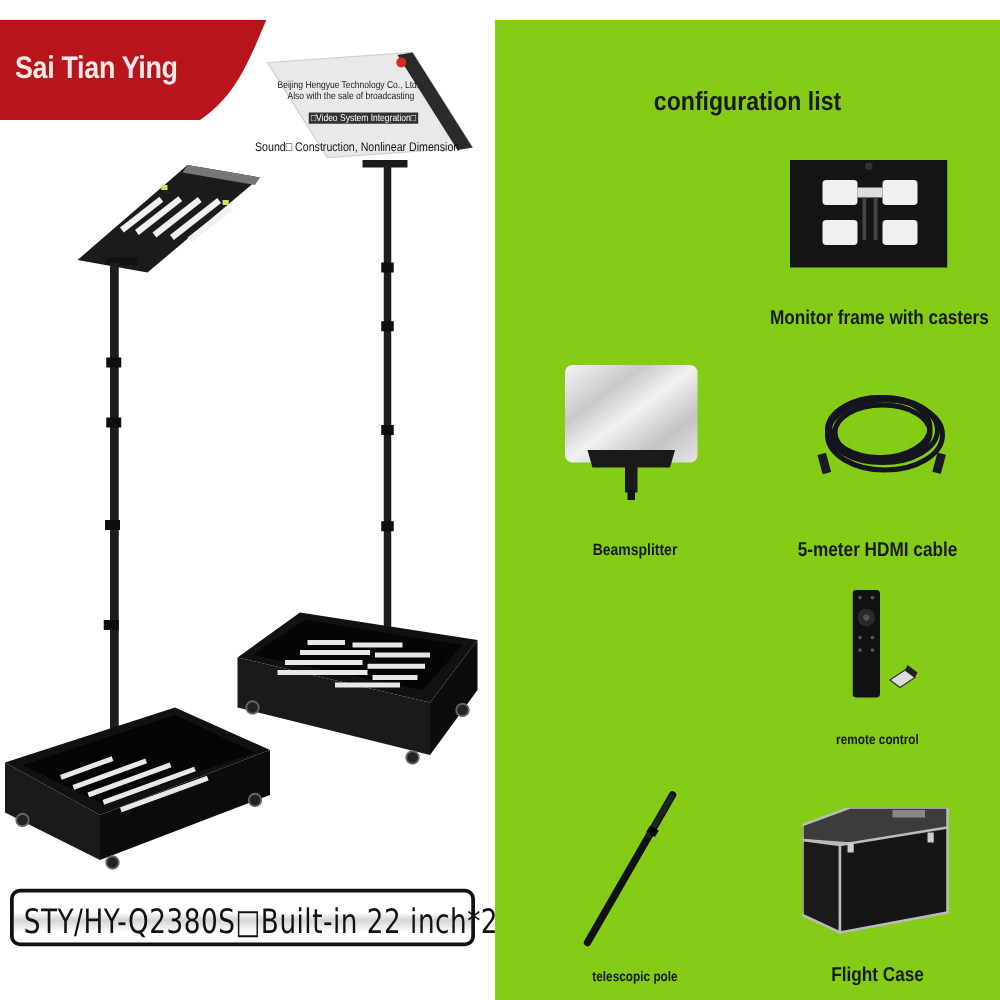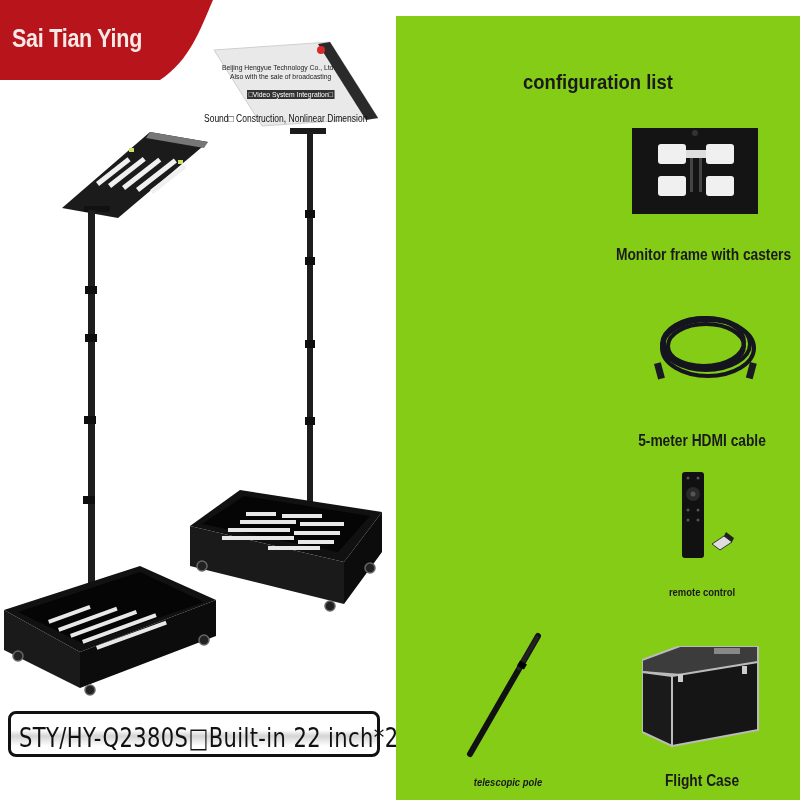--- a/index.html
+++ b/index.html
@@ -3,21 +3,21 @@
   <meta charset="utf-8">
   <style>
     * { box-sizing: border-box; margin: 0; padding: 0; }
     html, body { width: 800px; height: 800px; overflow: hidden; background: #ffffff; }
     body { position: relative; font-family: "Liberation Sans", sans-serif; }
 
     .left-panel { position: absolute; left: 0; top: 0; width: 396px; height: 800px; background: #ffffff; overflow: hidden; }
     .right-panel { position: absolute; left: 396px; top: 16px; width: 404px; height: 800px; background: #84cc16; }
 
     
-    .brand-banner { position: absolute; left: 0; top: 0; width: 215px; height: 82px; }
+    .brand-banner { position: absolute; left: 0; top: 16px; width: 215px; height: 82px; }
     .brand-banner svg { position: absolute; left: 0; top: 0; }
     .brand-text { position: absolute; left: 12px; top: 24px; color: #f6e9e6; font-size: 25px; font-weight: bold; letter-spacing: -0.3px; transform: scaleX(0.86); transform-origin: left center; white-space: nowrap; }
 
     
     .product-art { position: absolute; left: 0; top: 0; width: 396px; height: 710px; }
 
     .glass-text { position: absolute; color: #1a1a1a; font-size: 8px; white-space: nowrap; transform: scaleX(0.85); transform-origin: left center; text-align: center; }
     .gt1 { left: 222px; top: 63px; }
     .gt2 { left: 230px; top: 72px; }
     .gt3 { left: 247px; top: 90px; color: #fff; background: #333; padding: 0 2px; font-size: 8px; }
@@ -143,20 +143,38 @@
       <rect x="74" y="16" width="28" height="20" rx="3" fill="#f0f0f0"></rect>
       <rect x="26" y="48" width="28" height="20" rx="3" fill="#f0f0f0"></rect>
       <rect x="74" y="48" width="28" height="20" rx="3" fill="#f0f0f0"></rect>
       <rect x="54" y="22" width="20" height="8" fill="#ddd"></rect>
       <rect x="58" y="30" width="3" height="34" fill="#444"></rect>
       <rect x="67" y="30" width="3" height="34" fill="#444"></rect>
     </svg>
     <div class="item-label lbl-md" style="top:120px;">Monitor frame with casters</div>
   </div>
 
+  <div class="item" style="left:12px; top:270px; height:160px;">
+    <svg class="img" style="left:42px; top:4px;" width="110" height="116" viewBox="0 0 110 116">
+      <defs>
+        <linearGradient id="glassGrad" x1="0" y1="0" x2="1" y2="1">
+          <stop offset="0" stop-color="#f4f4f4"></stop>
+          <stop offset="0.3" stop-color="#c9c9c9"></stop>
+          <stop offset="0.5" stop-color="#f2f2f2"></stop>
+          <stop offset="0.75" stop-color="#c4c4c4"></stop>
+          <stop offset="1" stop-color="#e4e4e4"></stop>
+        </linearGradient>
+      </defs>
+      <rect x="2" y="2" width="106" height="78" rx="6" fill="url(#glassGrad)"></rect>
+      <polygon points="20,70 90,70 86,84 24,84" fill="#1a1a1a"></polygon>
+      <rect x="50" y="82" width="10" height="22" fill="#1a1a1a"></rect>
+      <rect x="52" y="102" width="6" height="8" fill="#111"></rect>
+    </svg>
+    <div class="item-label lbl-sm" style="top:146px;">Beamsplitter</div>
+  </div>
 
   <div class="item" style="left:206px; top:270px; height:160px;">
     <svg class="img" style="left:44px; top:20px;" width="120" height="84" viewBox="0 0 120 84">
       <g fill="none" stroke="#15151f" stroke-width="4">
         <ellipse cx="60" cy="38" rx="44" ry="26"></ellipse>
         <ellipse cx="60" cy="40" rx="38" ry="22"></ellipse>
         <ellipse cx="62" cy="42" rx="46" ry="28"></ellipse>
         <ellipse cx="58" cy="36" rx="40" ry="24"></ellipse>
       </g>
       <rect x="8" y="58" width="7" height="16" fill="#1a1a24" transform="rotate(-15 8 58)"></rect>
@@ -176,21 +194,21 @@
       <circle cx="6" cy="38" r="1.5" fill="#555"></circle>
         <circle cx="16" cy="38" r="1.5" fill="#555"></circle>
       <circle cx="6" cy="48" r="1.5" fill="#555"></circle>
         <circle cx="16" cy="48" r="1.5" fill="#555"></circle>
       <polygon points="30,72 42,64 50,70 38,78" fill="#ddd" stroke="#333" stroke-width="1"></polygon>
       <polygon points="42,64 50,70 52,66 44,60" fill="#222"></polygon>
     </svg>
     <div class="item-label lbl-xs" style="top:120px;">remote control</div>
   </div>
 
-  <div class="item" style="left:12px; top:610px; height:170px;font-style:italic;">
+  <div class="item" style="left:12px; top:610px; height:170px;">
     <svg class="img" style="left:50px; top:6px;" width="90" height="126" viewBox="0 0 90 126">
       <line x1="80" y1="4" x2="12" y2="122" stroke="#111" stroke-width="6" stroke-linecap="round"></line>
       <line x1="80" y1="4" x2="60" y2="38" stroke="#222" stroke-width="4"></line>
       <rect x="60" y="30" width="8" height="6" fill="#000" transform="rotate(30 64 33)"></rect>
     </svg>
     <div class="item-label lbl-xs" style="top:150px;">telescopic pole</div>
   </div>
 
   <div class="item" style="left:206px; top:610px; height:170px;">
     <svg class="img" style="left:40px; top:20px;" width="120" height="110" viewBox="0 0 120 110">

